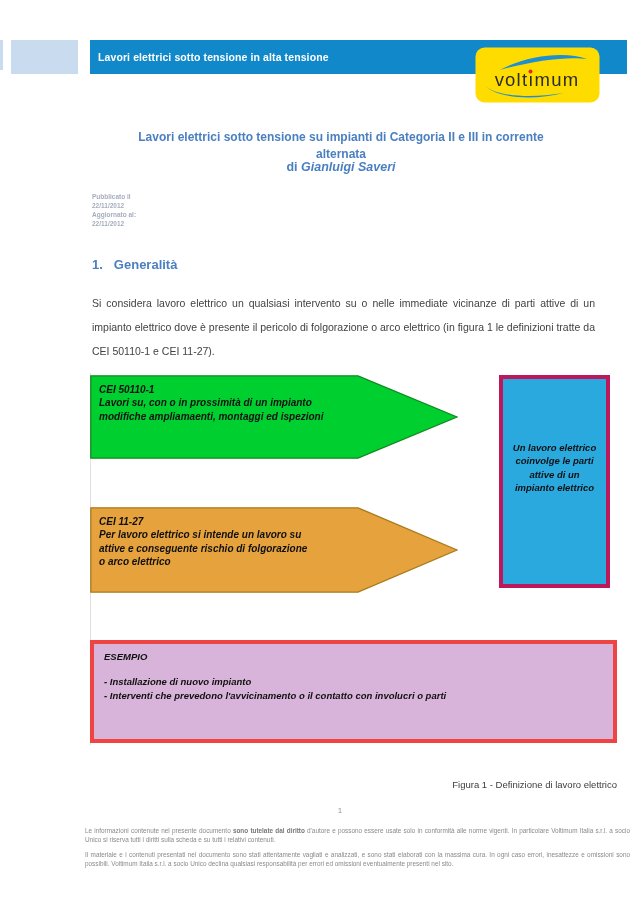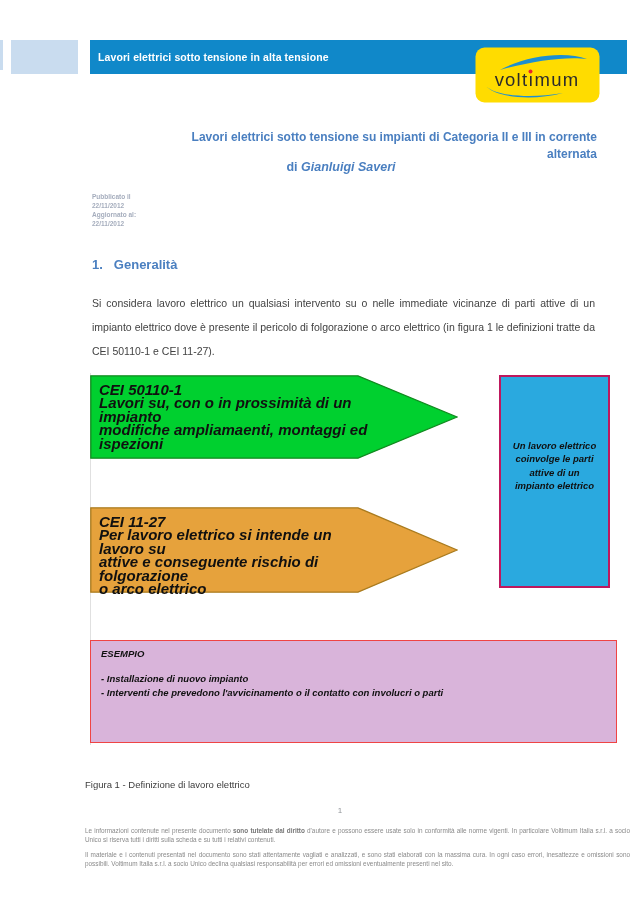--- a/index.html
+++ b/index.html
@@ -18,21 +18,21 @@
   .header-square { position: absolute; left: 11px; top: 40px; width: 67px; height: 34px; background: #c9dcef; }
   .header-bar {
     position: absolute; left: 90px; top: 40px; width: 537px; height: 34px;
     background: #1088c9; color: #ffffff; display: flex; align-items: center;
     font-size: 10.5px; font-weight: bold; padding-left: 8px; letter-spacing: .1px;
   }
   .logo { position: absolute; left: 475px; top: 47px; width: 125px; height: 56px; }
   
   .doc-title {
     position: absolute; left: 85px; top: 129px; width: 512px;
-    text-align: right; color: #4a7fc0; font-weight: bold; font-size: 12px; line-height: 17px;
+    text-align: center; color: #4a7fc0; font-weight: bold; font-size: 12px; line-height: 17px;
   }
   .byline {
     position: absolute; left: 85px; top: 160px; width: 512px;
     text-align: center; color: #4a7fc0; font-weight: bold; font-size: 12.5px;
   }
   .byline .author { font-style: italic; }
   .pub-info {
     position: absolute; left: 92px; top: 192px;
     color: #a5adbd; font-weight: bold; font-size: 6.5px; line-height: 9px;
   }
@@ -46,40 +46,40 @@
     position: absolute; left: 92px; top: 291px; width: 503px;
     color: #424242; font-size: 10.5px; line-height: 24px; text-align: justify;
   }
   
   .figure { position: absolute; left: 90px; top: 373px; width: 528px; height: 372px; border-left: 1px solid #e0e0e0; }
   .arrow-wrap { position: absolute; left: -1px; }
   .arrow-green { top: 2px; width: 368px; height: 84px; }
   .arrow-orange { top: 134px; width: 368px; height: 86px; }
   .arrow-text {
     position: absolute; left: 9px; top: 8px; width: 280px;
-    color: #101010; font-weight: bold; font-style: italic; font-size: 15px; line-height: 13.4px;
+    color: #101010; font-weight: bold; font-style: italic; font-size: 10px; line-height: 13.4px;
   }
   .blue-box {
     position: absolute; left: 408px; top: 2px; width: 111px; height: 213px;
-    background: #2aa9df; border: 2px solid #be185d;
+    background: #2aa9df; border: 4px solid #be185d;
     color: #101010; font-weight: bold; font-style: italic; font-size: 9.5px; line-height: 13.4px;
     text-align: center; padding-top: 62px;
   }
   .example-box {
     position: absolute; left: -1px; top: 267px; width: 527px; height: 103px;
-    background: #d9b4da; border: 1px solid #ef4444;
+    background: #d9b4da; border: 4px solid #ef4444;
     color: #101010; font-weight: bold; font-style: italic; font-size: 9.5px; line-height: 13.4px;
     padding: 6px 10px;
   }
   .example-items { margin-top: 12px; }
   .example-items .indent { padding-left: 5px; }
   
   .fig-caption {
     position: absolute; left: 85px; top: 779px; width: 532px;
-    text-align: left; color: #3c3c3c; font-size: 9.5px;
+    text-align: right; color: #3c3c3c; font-size: 9.5px;
   }
   .page-number {
     position: absolute; left: 85px; top: 806px; width: 510px;
     text-align: center; color: #909499; font-size: 8px;
   }
   .footer { position: absolute; left: 85px; top: 826px; width: 545px; color: #8a8a8a; font-size: 6.4px; line-height: 9px; text-align: justify; }
   .footer p + p { margin-top: 6px; }
   .footer b { color: #777777; }
 </style>
 </head>

